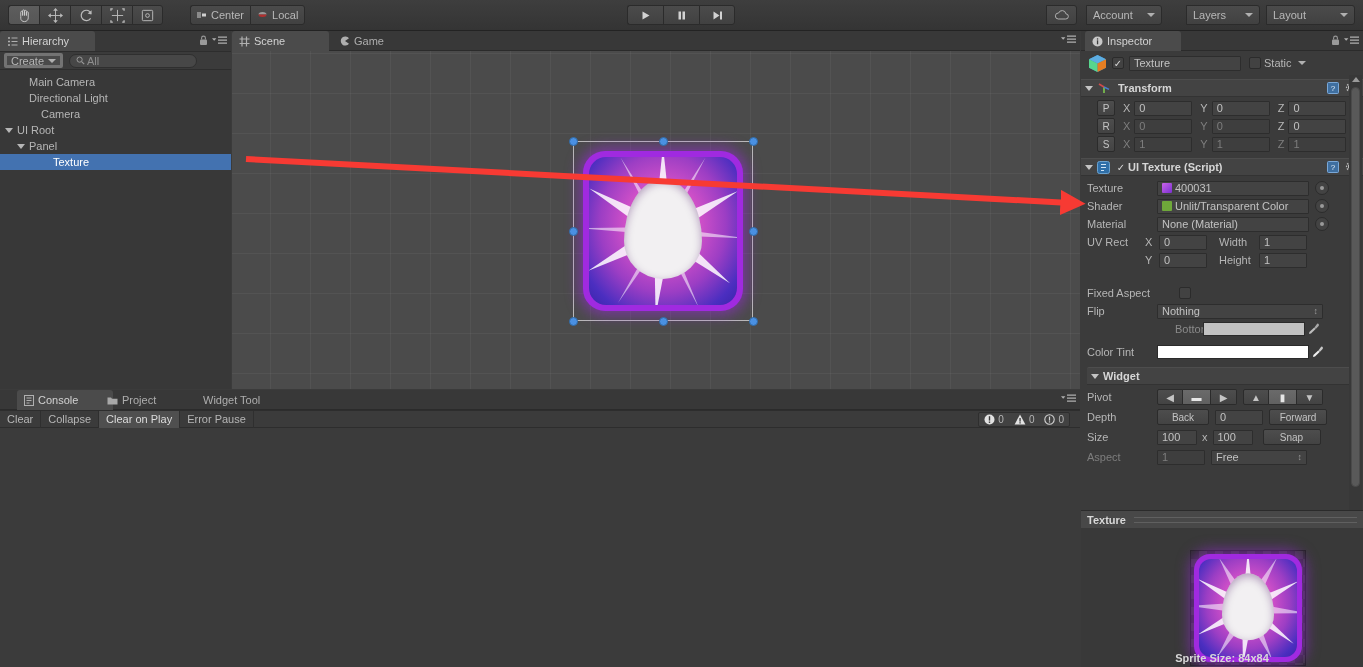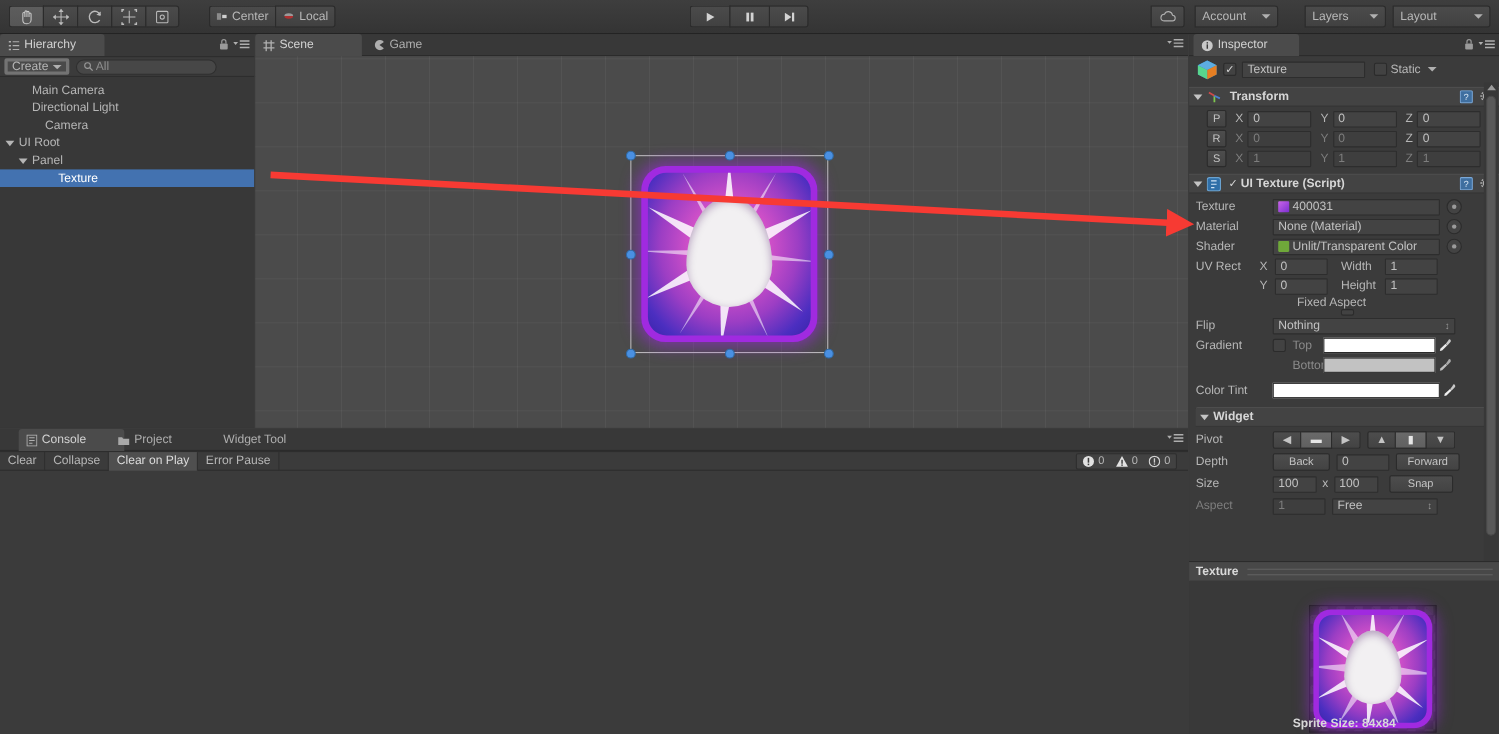--- a/index.html
+++ b/index.html
@@ -744,73 +744,61 @@
       <div class="insp-row" style="margin-top:3px;">
         <span class="lbl" style="width:70px;">Texture</span>
         <span class="field" style="width:152px;">
           <span style="display:inline-block;width:10px;height:10px;background:linear-gradient(135deg,#c964e8,#7b2fd0);border-radius:1px;margin-right:3px;flex:none;"></span>
           <span>400031</span>
         </span>
         <span class="radiobtn" style="margin-left:6px;"></span>
       </div>
 
       <div class="insp-row">
-        <span class="lbl" style="width:70px;">Material</span>
-        <span class="field" style="width:152px;">None (Material)</span>
-        <span class="radiobtn" style="margin-left:6px;"></span>
-      </div>
-
-      <div class="insp-row">
         <span class="lbl" style="width:70px;">Shader</span>
         <span class="field" style="width:152px;">
           <span style="display:inline-block;width:10px;height:10px;background:#6fa83a;border-radius:1px;margin-right:3px;flex:none;"></span>
           <span>Unlit/Transparent Color</span>
         </span>
+        <span class="radiobtn" style="margin-left:6px;"></span>
+      </div>
+
+      <div class="insp-row">
+        <span class="lbl" style="width:70px;">Material</span>
+        <span class="field" style="width:152px;">None (Material)</span>
         <span class="radiobtn" style="margin-left:6px;"></span>
       </div>
 
       <div class="insp-row">
         <span class="lbl" style="width:58px;">UV Rect</span>
         <span class="lbl" style="width:14px;">X</span>
         <span class="field" style="width:48px;">0</span>
         <span class="lbl" style="margin-left:12px;width:40px;">Width</span>
         <span class="field" style="width:48px;">1</span>
       </div>
 
       <div class="insp-row">
         <span class="lbl" style="width:58px;"></span>
         <span class="lbl" style="width:14px;">Y</span>
         <span class="field" style="width:48px;">0</span>
         <span class="lbl" style="margin-left:12px;width:40px;">Height</span>
         <span class="field" style="width:48px;">1</span>
       </div>
 
-      <div class="insp-row" style="margin-top:0;flex-direction:column;">
+      <div class="insp-row" style="margin-top:15px;">
         <span class="lbl" style="width:92px;">Fixed Aspect</span>
         <span class="chk"></span>
       </div>
 
 
       <div class="insp-row">
         <span class="lbl" style="width:70px;">Flip</span>
         <span class="field dd" style="width:166px;">Nothing</span>
       </div>
 
-      <div class="insp-row">
-        <span class="lbl" style="width:70px;">Gradient</span>
-        <span class="chk"></span>
-        <span class="lbl" style="margin-left:6px;width:28px;color:#8a8a8a;">Top</span>
-        <span class="swatch" style="width:102px;background:#ffffff;"></span>
-        <span class="picker" style="margin-left:3px;">
-          <svg width="12" height="13" viewBox="0 0 12 13">
-              <path d="M9.6 1.4a1.6 1.6 0 0 1 1 2.6L7.8 7l-1.4-1.4 2.2-3a1.6 1.6 0 0 1 1-1.2z" fill="#c8c8c8"></path>
-              <path d="M6.2 5.6L7.6 7 3 11.6l-2 .4.4-2z" fill="#e8e8e8"></path>
-            </svg>
-        </span>
-      </div>
 
       <div class="insp-row">
         <span class="lbl" style="width:70px;"></span>
         <span style="width:12px;"></span>
         <span class="lbl" style="margin-left:6px;width:28px;color:#8a8a8a;">Bottom</span>
         <span class="swatch" style="width:102px;background:#c2c2c2;"></span>
         <span class="picker" style="margin-left:3px;">
           <svg width="12" height="13" viewBox="0 0 12 13">
               <path d="M9.6 1.4a1.6 1.6 0 0 1 1 2.6L7.8 7l-1.4-1.4 2.2-3a1.6 1.6 0 0 1 1-1.2z" fill="#a8a8a8"></path>
               <path d="M6.2 5.6L7.6 7 3 11.6l-2 .4.4-2z" fill="#bdbdbd"></path>

